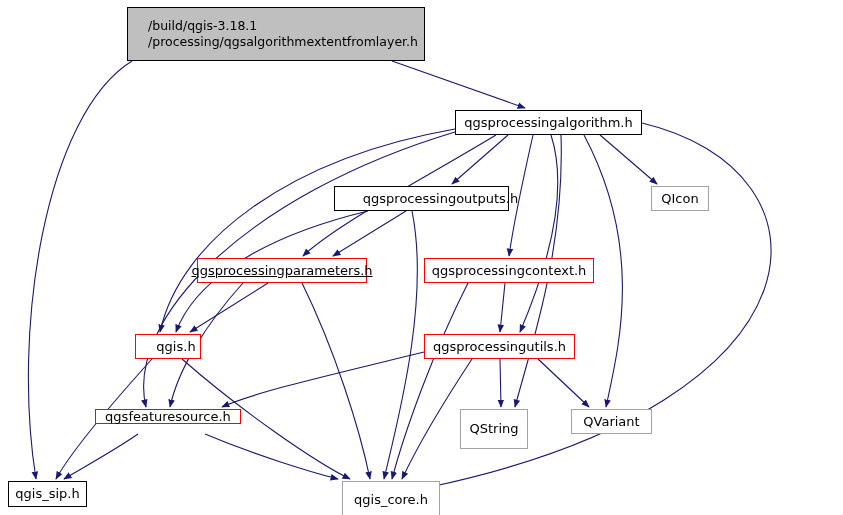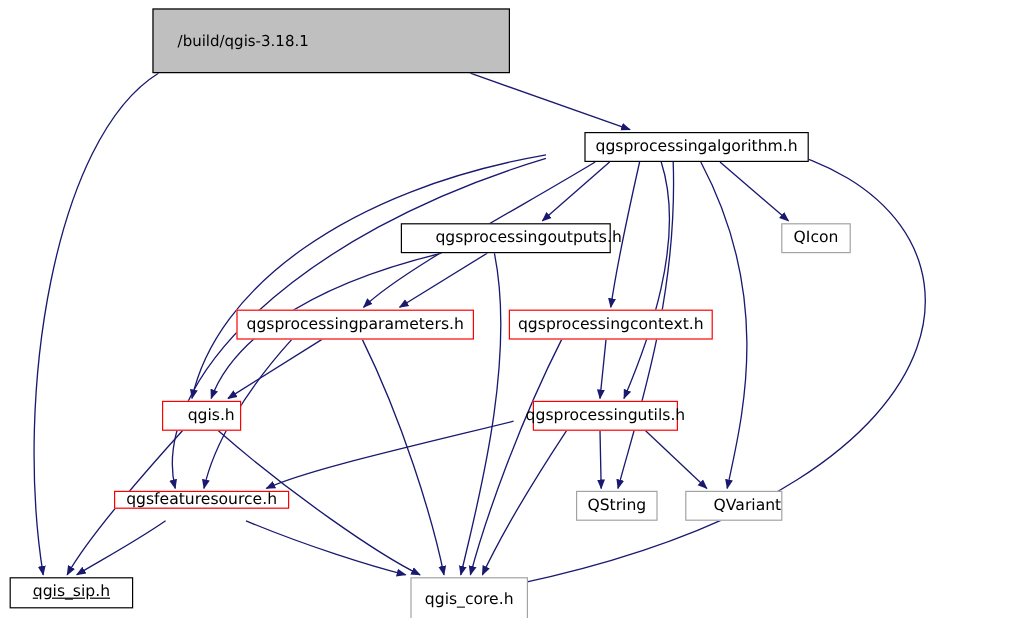--- a/index.html
+++ b/index.html
@@ -64,51 +64,52 @@
       <path d="M472,359 C445,400 418,445 402,479" class="edge" marker-end="url(#arrow)"></path>
       <path d="M428,351 C330,375 255,392 222,407" class="edge" marker-end="url(#arrow)"></path>
       <path d="M152,359 C115,400 72,450 56,479" class="edge" marker-end="url(#arrow)"></path>
       <path d="M182,359 C240,410 315,462 350,479" class="edge" marker-end="url(#arrow)"></path>
       <path d="M138,434 C112,452 82,468 64,479" class="edge" marker-end="url(#arrow)"></path>
       <path d="M205,434 C255,455 310,472 338,479" class="edge" marker-end="url(#arrow)"></path>
     </svg>
   <div id="nodes">
       <div class="node main" style="left: 127px; top: 7px; width: 298px; height: 54px; padding-left: 20px;">
         <div class="line">/build/qgis-3.18.1</div>
+        <div class="line">/processing/qgsalgorithmextentfromlayer.h</div>
       </div>
-      <div class="node plain" style="left: 455px; top: 110px; width: 187px; height: 25px; margin-left: 32px;">
+      <div class="node plain" style="left: 455px; top: 110px; width: 187px; height: 25px;">
         <div class="line">qgsprocessingalgorithm.h</div>
       </div>
       <div class="node plain" style="left: 334px; top: 186px; width: 175px; height: 25px; padding-left: 38px;">
         <div class="line">qgsprocessingoutputs.h</div>
       </div>
       <div class="node gray" style="left: 639px; top: 186px; width: 58px; height: 25px;">
         <div class="line">QIcon</div>
       </div>
-      <div class="node red" style="left: 197px; top: 258px; width: 198px; height: 25px;">
+      <div class="node red" style="left: 197px; top: 258px; width: 170px; height: 25px; text-decoration: underline;">
         <div class="line">qgsprocessingparameters.h</div>
       </div>
       <div class="node red" style="left: 424px; top: 258px; width: 170px; height: 25px;">
         <div class="line">qgsprocessingcontext.h</div>
       </div>
       <div class="node red" style="left: 135px; top: 334px; width: 66px; height: 25px; padding-left: 16px;">
         <div class="line">qgis.h</div>
       </div>
-      <div class="node red" style="left: 444px; top: 334px; width: 121px; height: 25px;">
+      <div class="node red" style="left: 424px; top: 334px; width: 151px; height: 25px;">
         <div class="line">qgsprocessingutils.h</div>
       </div>
       <div class="node red" style="left: 95px; top: 409px; width: 146px; height: 15px;">
         <div class="line">qgsfeaturesource.h</div>
       </div>
-      <div class="node gray" style="left: 468px; top: 409px; width: 68px; height: 25px;">
+      <div class="node gray" style="left: 448px; top: 409px; width: 68px; height: 40px;">
         <div class="line">QString</div>
       </div>
-      <div class="node gray" style="left: 559px; top: 409px; width: 81px; height: 25px; align-items: flex-end;">
+      <div class="node gray" style="left: 559px; top: 409px; width: 81px; height: 25px;">
         <div class="line">QVariant</div>
       </div>
-      <div class="node plain" style="left: 8px; top: 481px; width: 103px; height: 26px; text-decoration: underline;">
+      <div class="node plain" style="left: 8px; top: 481px; width: 79px; height: 26px;">
         <div class="line">qgis_sip.h</div>
       </div>
       <div class="node gray" style="left: 330px; top: 481px; width: 98px; height: 38px;">
         <div class="line">qgis_core.h</div>
       </div>
     </div>
 </div>
 
 </body></html>

